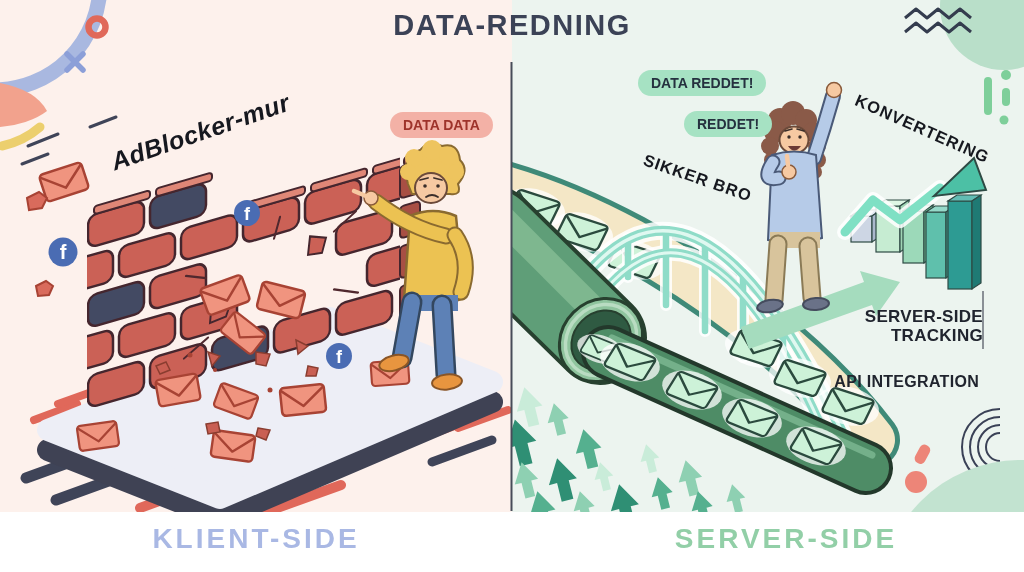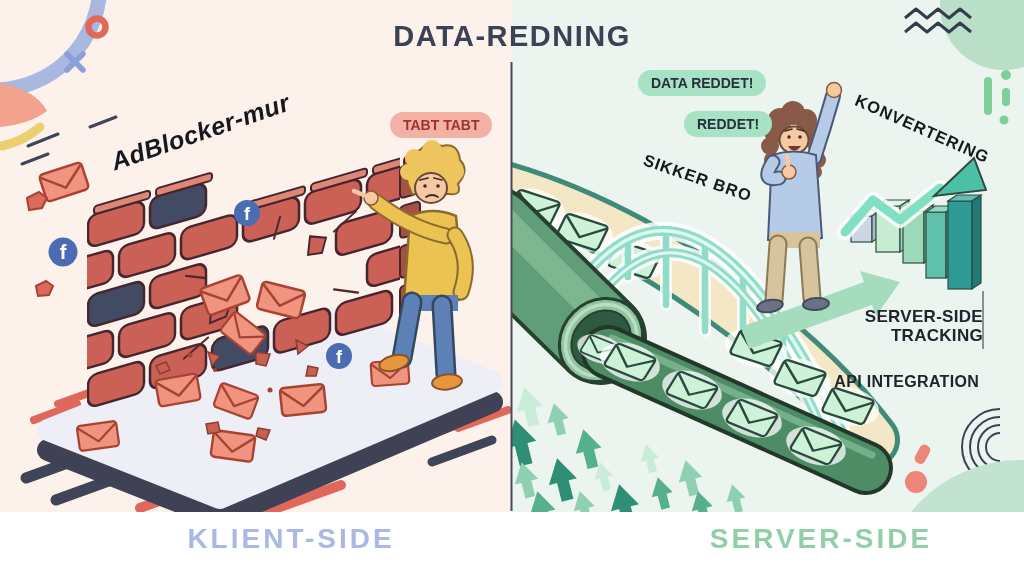--- a/index.html
+++ b/index.html
@@ -1,19 +1,19 @@
 <!DOCTYPE html>
 <html><head>
 <meta charset="utf-8">
 <style>
   html,body{margin:0;padding:0;background:#ffffff;}
   .stage{position:relative;width:1024px;height:572px;overflow:hidden;
          font-family:"Liberation Sans",sans-serif;}
   .stage svg{position:absolute;left:0;top:0;}
-  .ttl{position:absolute;left:0;top:20px;width:1024px;text-align:center;
+  .ttl{position:absolute;left:0;top:9px;width:1024px;text-align:center;
        font-size:29px;font-weight:800;letter-spacing:1.5px;color:#3b4256;}
   .lbl{position:absolute;font-weight:800;color:#16181f;white-space:nowrap;}
   .adblocker{left:112px;top:148px;font-size:25px;font-style:italic;
              transform:rotate(-19deg);transform-origin:left center;letter-spacing:0.5px;}
   .sikkerbro{left:644px;top:150px;font-size:16.5px;letter-spacing:1px;
              transform:rotate(19deg);transform-origin:left center;}
   .konvertering{left:856px;top:90px;font-size:16.5px;letter-spacing:1px;
              transform:rotate(24deg);transform-origin:left center;}
   .tracking{right:41px;top:308px;text-align:right;font-size:17px;line-height:1.1;
             color:#20242e;letter-spacing:0.3px;}
@@ -23,21 +23,21 @@
           font-size:14px;white-space:nowrap;}
   .bubble::after{content:"";position:absolute;bottom:-5px;width:12px;height:12px;
           background:inherit;transform:rotate(52deg);border-radius:2px;z-index:-1;}
   .b-pink{background:#f3b1a6;color:#9e332b;}
   .b-mint{background:#a6e2c3;color:#25313f;}
   .b-blokeret{left:352px;top:81px;}  .b-blokeret::after{left:16px;}
   .b-tabt{left:390px;top:112px;}     .b-tabt::after{right:20px;}
   .g-reddet{left:638px;top:70px;}    .g-reddet::after{left:20px;}
   .g-succes{left:684px;top:111px;}   .g-succes::after{right:16px;}
   .footer-label{position:absolute;top:523px;width:512px;text-align:center;
-          font-size:28px;font-weight:800;letter-spacing:3px;padding-left:35px;}
+          font-size:28px;font-weight:800;letter-spacing:3px;}
   .fl-left{left:0;color:#a9b8e4;}
   .fl-right{left:530px;color:#92cfa7;}
 </style>
 </head>
 <body>
 
 <div class="stage">
 <svg width="1024" height="572" viewBox="0 0 1024 572">
   <defs>
     <g id="envS">
@@ -395,21 +395,21 @@
       <circle cx="1020" cy="600" r="140" fill="#c2e3d0"></circle>
     </g>
   </g>
 
   <rect x="0" y="512" width="1024" height="60" fill="#ffffff"></rect>
   <line x1="511.5" y1="62" x2="511.5" y2="511" stroke="#474c59" stroke-width="2"></line>
 </svg>
 
   <div class="ttl">DATA-REDNING</div>
   <div class="lbl adblocker">AdBlocker-mur</div>
-  <div class="bubble b-pink b-tabt">TABT TABT</div>
+  <div class="bubble b-pink b-tabt">DATA DATA</div>
   <div class="bubble b-mint g-reddet">DATA REDDET!</div>
   <div class="bubble b-mint g-succes">REDDET!</div>
   <div class="lbl sikkerbro">SIKKER BRO</div>
   <div class="lbl konvertering">KONVERTERING</div>
   <div class="lbl tracking">
     <span>SERVER-SIDE</span>
     <span>TRACKING</span>
   </div>
   <div class="lbl api">API INTEGRATION</div>
   <div class="footer-label fl-left">KLIENT-SIDE</div>

